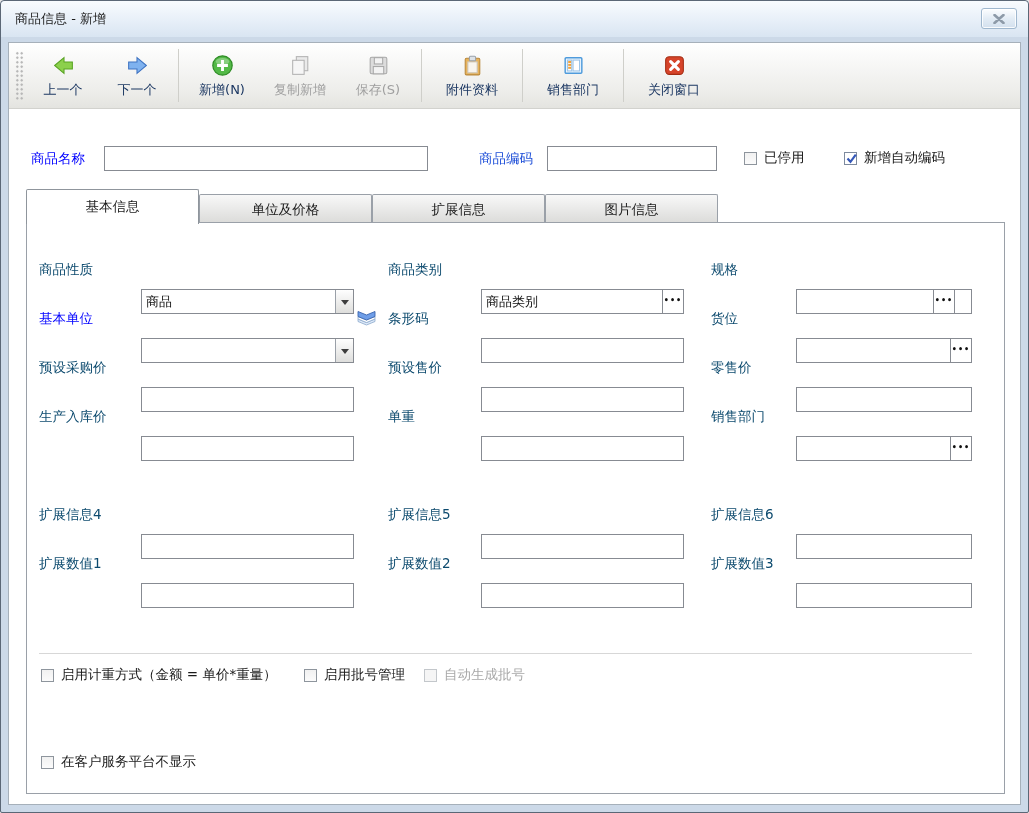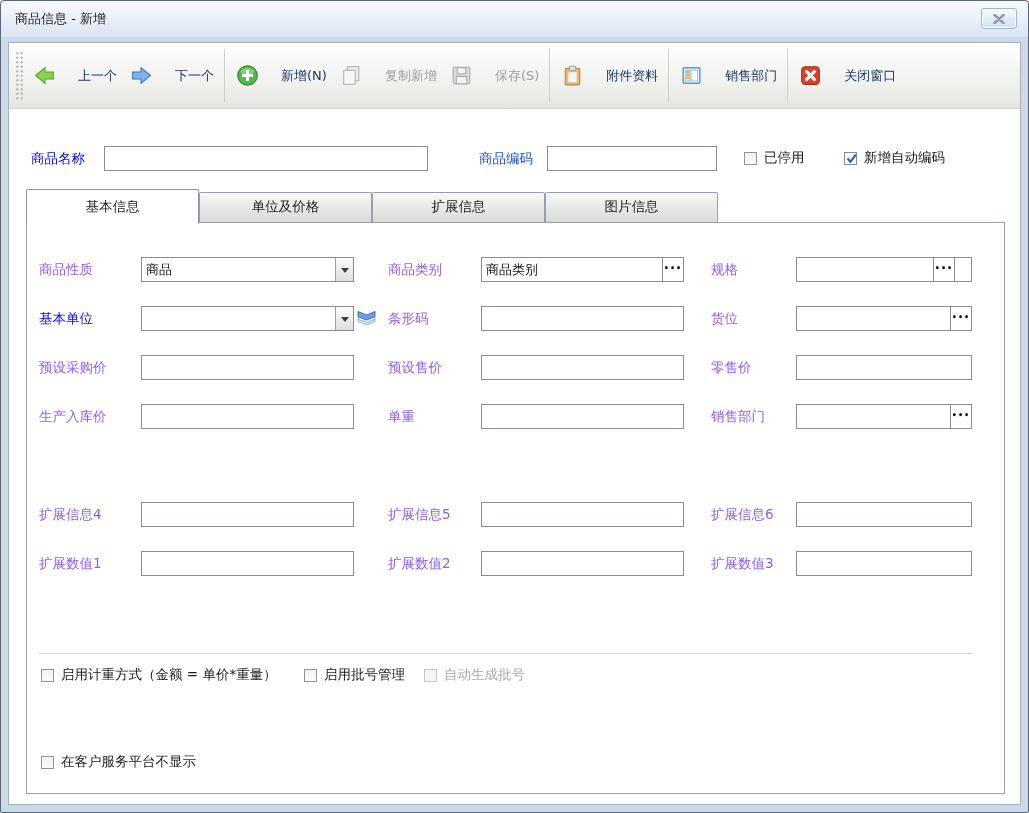--- a/index.html
+++ b/index.html
@@ -25,22 +25,22 @@
   .main{position:absolute;top:41px;left:7px;right:7px;bottom:7px;
     background:#fff;border:1px solid #a6b0ba;}
 
   
   .toolbar{position:absolute;top:0;left:0;right:0;height:66px;
     background:linear-gradient(#ffffff,#ededea 75%,#e4e4e0);
     border-bottom:1px solid #d2d2ce;display:flex;align-items:center;padding-left:4px;}
   .grip{width:9px;height:50px;margin:0 2px;
     background-image:radial-gradient(circle,#b3b3b3 1.1px,transparent 1.3px);
     background-size:4.5px 4.5px;}
-  .tbtn{height:58px;display:flex;flex-direction:row;align-items:center;justify-content:center;
-    gap:21px;font-size:13px;color:var(--toolbar-text,#17335f);padding:0 6px;cursor:default;white-space:nowrap;}
+  .tbtn{height:58px;display:flex;flex-direction:column;align-items:center;justify-content:center;
+    gap:3px;font-size:13px;color:var(--toolbar-text,#17335f);padding:0 6px;cursor:default;white-space:nowrap;}
   .tbtn.w74{min-width:74px;} .tbtn.w78{min-width:78px;} .tbtn.w92{min-width:92px;}
   .tbtn.disabled{color:#9f9f9f;}
   .tbtn svg{width:25px;height:25px;}
   .tsep{width:1px;align-self:stretch;margin:6px 4px;background:#cfcfca;}
 
   
   .hlabel{position:absolute;top:103px;height:25px;line-height:25px;font-size:13.5px;color:#1d4ed8;}
   .hlabel.blue{color:var(--label-blue,#0000ff);}
   .hinput{position:absolute;top:103px;height:25px;border:1px solid #878b92;background:#fff;
     font:inherit;font-size:13px;padding:0 4px;outline:none;}
@@ -49,34 +49,34 @@
   .cbx{position:absolute;display:flex;align-items:center;gap:7px;font-size:13.5px;color:#1a1a1a;height:16px;}
   .cbox{width:13px;height:13px;border:1px solid #8e959d;flex:0 0 auto;
     background:linear-gradient(#f1f1f1,#fbfbfb);position:relative;}
   .cbox .check{display:none;position:absolute;left:0;top:-1px;width:13px;height:13px;}
   .cbox.checked{background:#fff;border-color:#7d8a9e;}
   .cbox.checked .check{display:block;}
   .cbx.disabled{color:#a8a8a8;}
   .cbx.disabled .cbox{border-color:#c3c7cb;background:#f5f5f5;}
 
   
-  .tabs{position:absolute;top:146px;left:17px;height:35px;display:flex;align-items:center;}
+  .tabs{position:absolute;top:146px;left:17px;height:35px;display:flex;align-items:flex-end;}
   .tab{width:173px;height:30px;border:1px solid #9aa0a8;border-bottom:none;
     background:linear-gradient(#f8f8f8,#dadad8);display:flex;align-items:center;justify-content:center;
     font-size:13.5px;color:#1a1a1a;border-radius:2px 2px 0 0;cursor:default;}
   .tab.active{height:35px;background:#fff;border-color:#8f959c;position:relative;z-index:3;}
 
   
   .panel{position:absolute;top:179px;left:17px;width:979px;height:572px;
     border:1px solid #9aa0a8;background:#fff;z-index:2;}
 
-  .flabel{position:absolute;height:25px;line-height:25px;font-size:13.5px;color:#8b5cf6;white-space:nowrap;}
+  .flabel{position:absolute;height:25px;line-height:25px;font-size:13.5px;color:#0c4a6e;white-space:nowrap;}
   .flabel.blue{color:var(--label-blue,#0000ff);}
   .l1{left:12px;} .l2{left:361px;} .l3{left:684px;}
-  .fld{position:absolute;height:25px;border:1px solid #878b92;background:#fff;display:flex;}
+  .fld{position:absolute;height:25px;border:1px solid #878b92;background:#fff;display:flex;margin-top:32px;}
   .f1{left:114px;width:213px;} .f2{left:454px;width:203px;} .f3{left:769px;width:176px;}
   .fld input{flex:1;min-width:0;border:none;outline:none;background:transparent;
     font:inherit;font-size:13px;padding:0 4px;color:#111;}
   .arrow-btn{width:18px;border-left:1px solid #9aa0a8;flex:0 0 auto;cursor:default;
     background:linear-gradient(#fefefe,#dededc);display:flex;align-items:center;justify-content:center;}
   .arrow-btn i{border:4px solid transparent;border-top:5px solid #3d3d3d;margin-top:5px;}
   .browse-btn{width:21px;border-left:1px solid #878b92;flex:0 0 auto;background:#fff;cursor:default;
     font-size:8px;font-weight:bold;letter-spacing:1px;line-height:22px;text-align:center;color:#111;}
   .extra-seg{width:17px;border-left:1px solid #878b92;flex:0 0 auto;background:#fff;}
   .fld.disabled{background:var(--disabled-combo-bg,#fffce1);}

